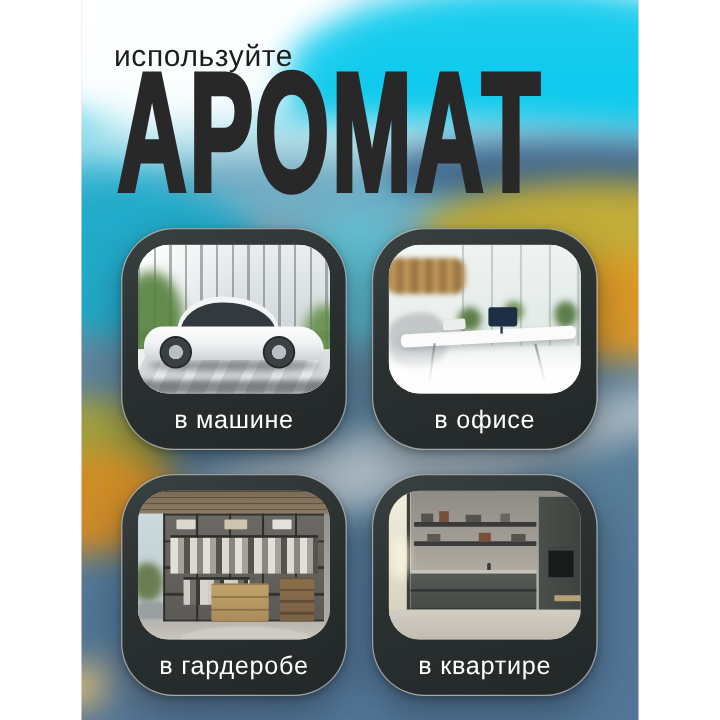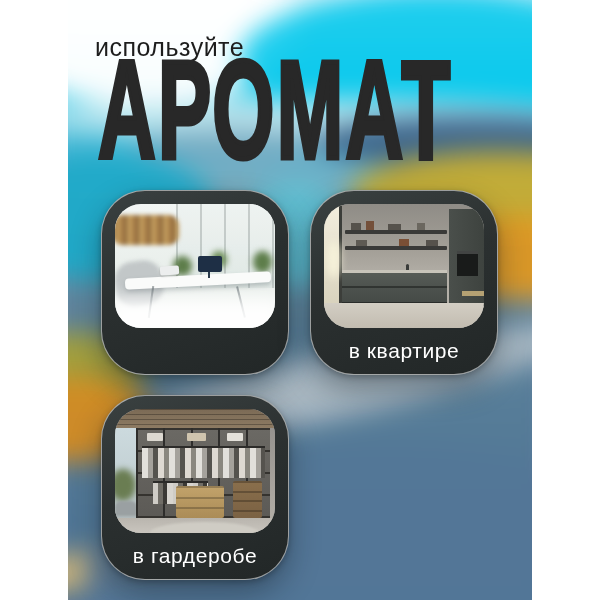--- a/index.html
+++ b/index.html
@@ -168,38 +168,78 @@
       <div class="blob b-orange"></div>
       <div class="blob b-streak"></div>
       <div class="blob b-roadblue"></div>
     </div>
 
     <div class="kicker">используйте</div>
     <div class="title">АРОМАТ</div>
 
     <div class="grid">
 
+      <div class="tile">
+        <div class="photo">
+          <div class="ph facade"></div>
+          <div class="ph facade-band"></div>
+          <div class="ph green-l"></div>
+          <div class="ph green-r"></div>
+          <div class="ph pavement"></div>
+          <div class="ph pave-dark"></div>
+          <div class="ph car">
+            <div class="ph car-shadow"></div>
+            <div class="ph car-cabin"></div>
+            <div class="ph car-body"></div>
+            <div class="ph wheel wheel-f"></div>
+            <div class="ph wheel wheel-r"></div>
+          </div>
+        </div>
+        <div class="tlabel">в машине</div>
+      </div>
 
       <div class="tile">
         <div class="photo">
           <div class="ph office-bg"></div>
           <div class="ph office-window"></div>
           <div class="ph office-shelf"></div>
           <div class="ph plant plant1"></div>
           <div class="ph plant plant2"></div>
           <div class="ph plant plant3"></div>
           <div class="ph office-chair"></div>
           <div class="ph desk"></div>
           <div class="ph desk-leg leg1"></div>
           <div class="ph desk-leg leg2"></div>
           <div class="ph monitor"></div>
           <div class="ph monitor-stand"></div>
           <div class="ph laptop"></div>
           <div class="ph office-glow"></div>
         </div>
+        <div class="tlabel">в офисе</div>
+      </div>
+
+      <div class="tile">
+        <div class="photo">
+          <div class="ph ward-wall"></div>
+          <div class="ph ward-ceiling"></div>
+          <div class="ph ward-windowside"></div>
+          <div class="ph ward-tree"></div>
+          <div class="ph ward-sofa"></div>
+          <div class="ph ward-unit"></div>
+          <div class="ph stack stack1"></div>
+          <div class="ph stack stack2"></div>
+          <div class="ph stack stack3"></div>
+          <div class="ph clothes1"></div>
+          <div class="ph clothes2"></div>
+          <div class="ph ward-floor"></div>
+          <div class="ph ward-rug"></div>
+          <div class="ph ward-drawers"></div>
+          <div class="ph ward-drawers2"></div>
+        </div>
+        <div class="tlabel">в гардеробе</div>
       </div>
 
       <div class="tile">
         <div class="photo">
           <div class="ph kit-wall"></div>
           <div class="ph kit-window"></div>
           <div class="ph kit-winlight"></div>
           <div class="ph shelf shelf1"></div>
           <div class="ph shelf shelf2"></div>
           <div class="ph item it1"></div>
@@ -214,36 +254,15 @@
           <div class="ph counter"></div>
           <div class="ph faucet"></div>
           <div class="ph kit-base"></div>
           <div class="ph kit-seam"></div>
           <div class="ph kit-floor"></div>
           <div class="ph kit-table"></div>
         </div>
         <div class="tlabel">в квартире</div>
       </div>
 
-      <div class="tile">
-        <div class="photo">
-          <div class="ph ward-wall"></div>
-          <div class="ph ward-ceiling"></div>
-          <div class="ph ward-windowside"></div>
-          <div class="ph ward-tree"></div>
-          <div class="ph ward-sofa"></div>
-          <div class="ph ward-unit"></div>
-          <div class="ph stack stack1"></div>
-          <div class="ph stack stack2"></div>
-          <div class="ph stack stack3"></div>
-          <div class="ph clothes1"></div>
-          <div class="ph clothes2"></div>
-          <div class="ph ward-floor"></div>
-          <div class="ph ward-rug"></div>
-          <div class="ph ward-drawers"></div>
-          <div class="ph ward-drawers2"></div>
-        </div>
-        <div class="tlabel">в гардеробе</div>
-      </div>
-
     </div>
   </div>
 </div>
 
 </body></html>

